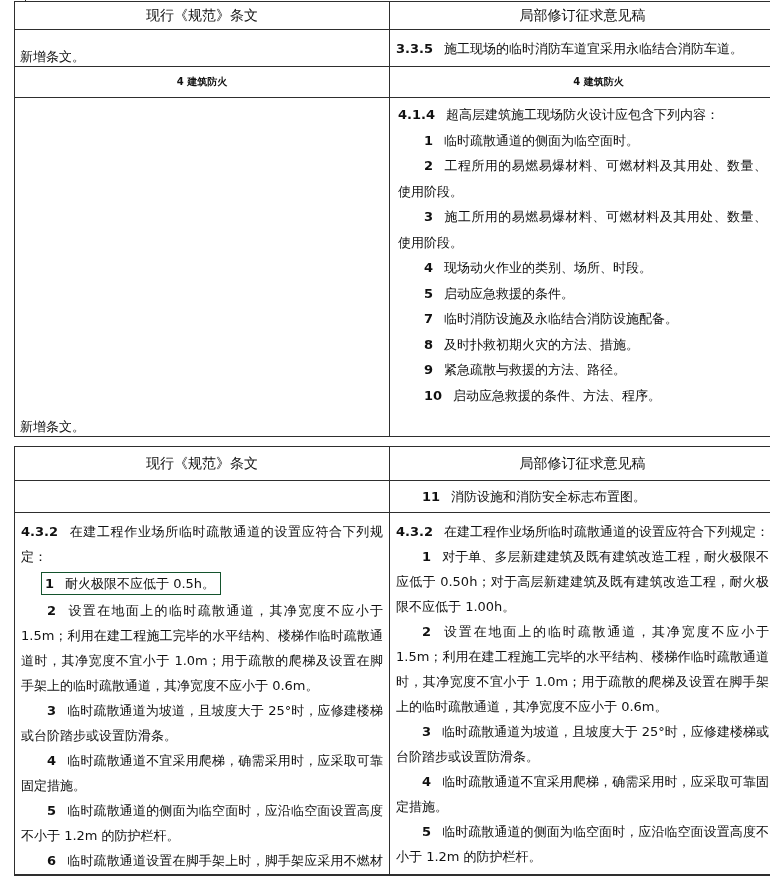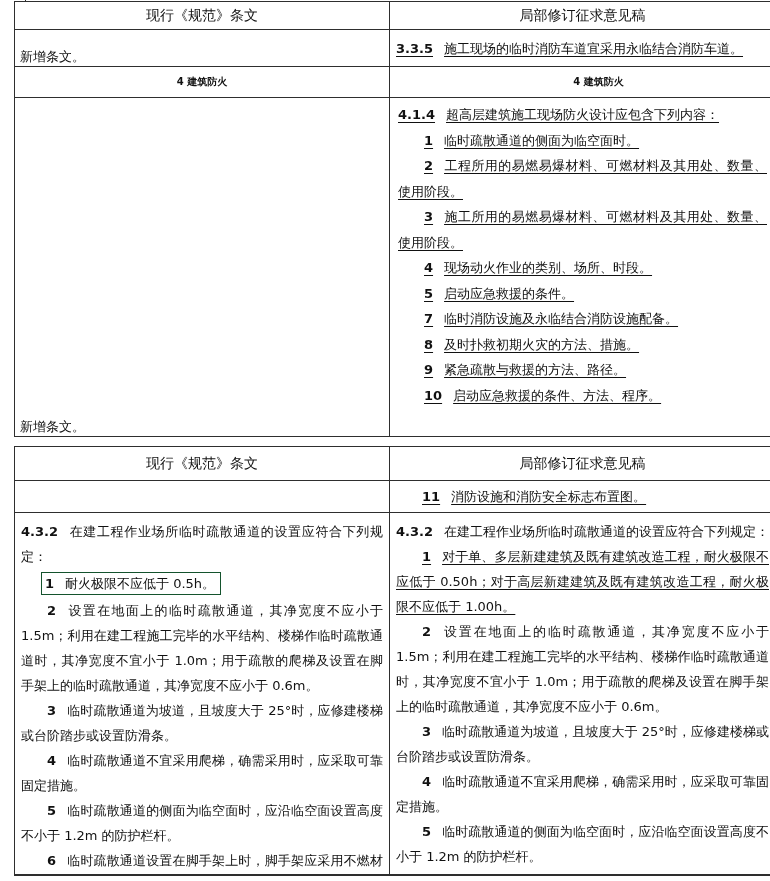--- a/index.html
+++ b/index.html
@@ -18,21 +18,21 @@
   .center{display:flex;align-items:center;justify-content:center;}
   .vcenter{display:flex;align-items:center;}
   .hdr{font-size:14px;}
   .section-row{font-weight:bold;font-size:10px;gap:32px;}
   .note{font-size:13px;padding-left:5px;align-items:flex-end;}
   .para{margin:0;font-size:13px;text-align:justify;}
   .t1-lines .para{line-height:25.5px;}
   .t2-lines .para{line-height:25px;}
   .paras{padding:4px 8px 0 8px;}
   .t2-lines.paras{padding:6px 6px 9px 6px;}
-  .u{text-decoration:underline;text-underline-offset:3px;text-decoration-thickness:1px;}
+  .u{text-underline-offset:3px;text-decoration-thickness:1px;}
   .num{font-weight:bold;padding-right:11px;}
   .indent{text-indent:26px;}
   .single{padding:0 6px;}
   .boxed-line{text-indent:0;padding-left:20px;margin-top:2px;margin-bottom:2px;}
   .box{display:inline-block;border:1px solid #14532d;padding:0 5px 0 3px;line-height:21px;}
 </style>
 </head>
 <body>
 
 <div class="doc">

